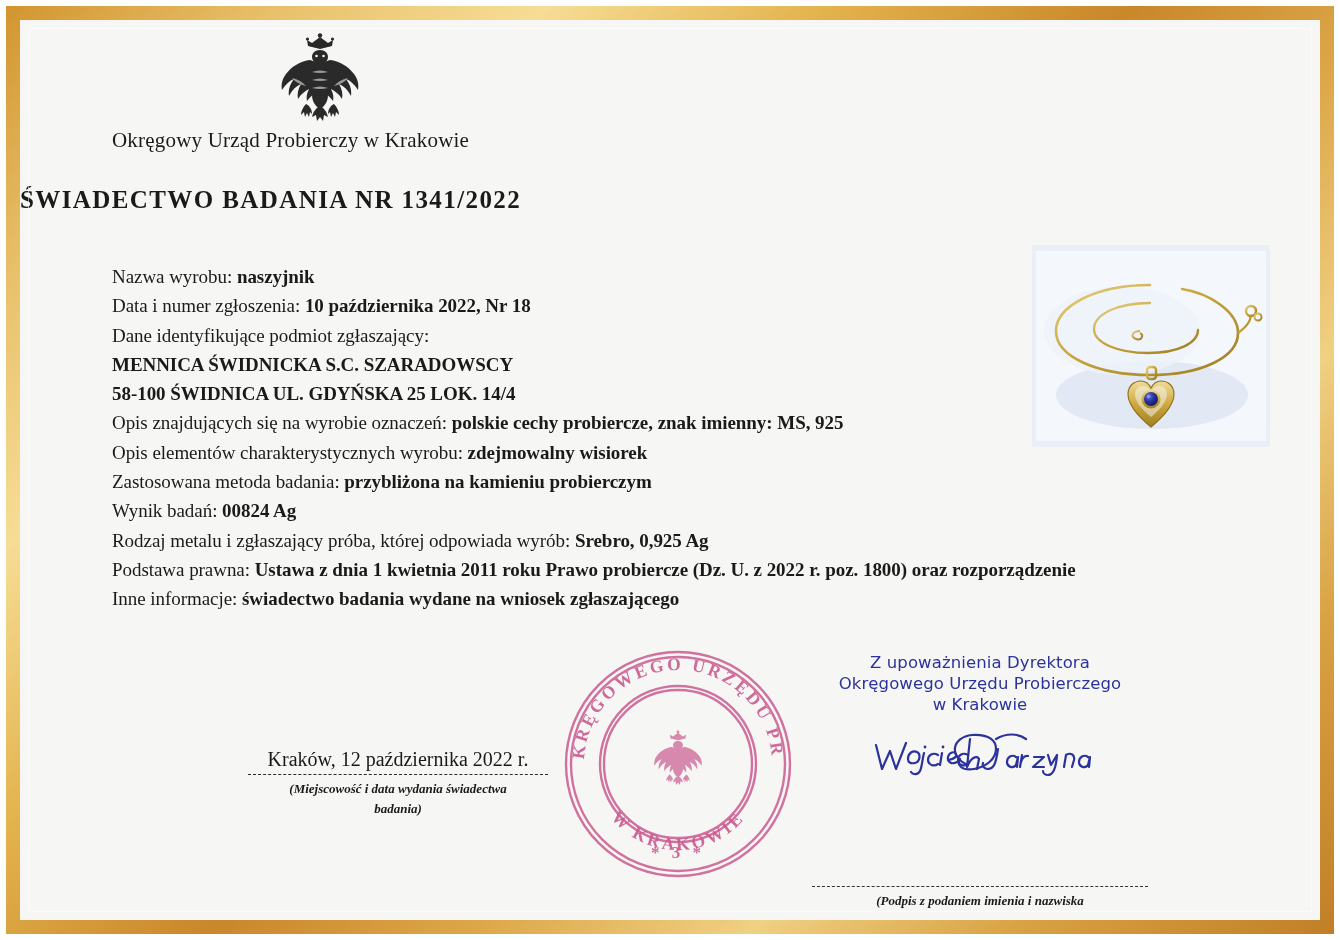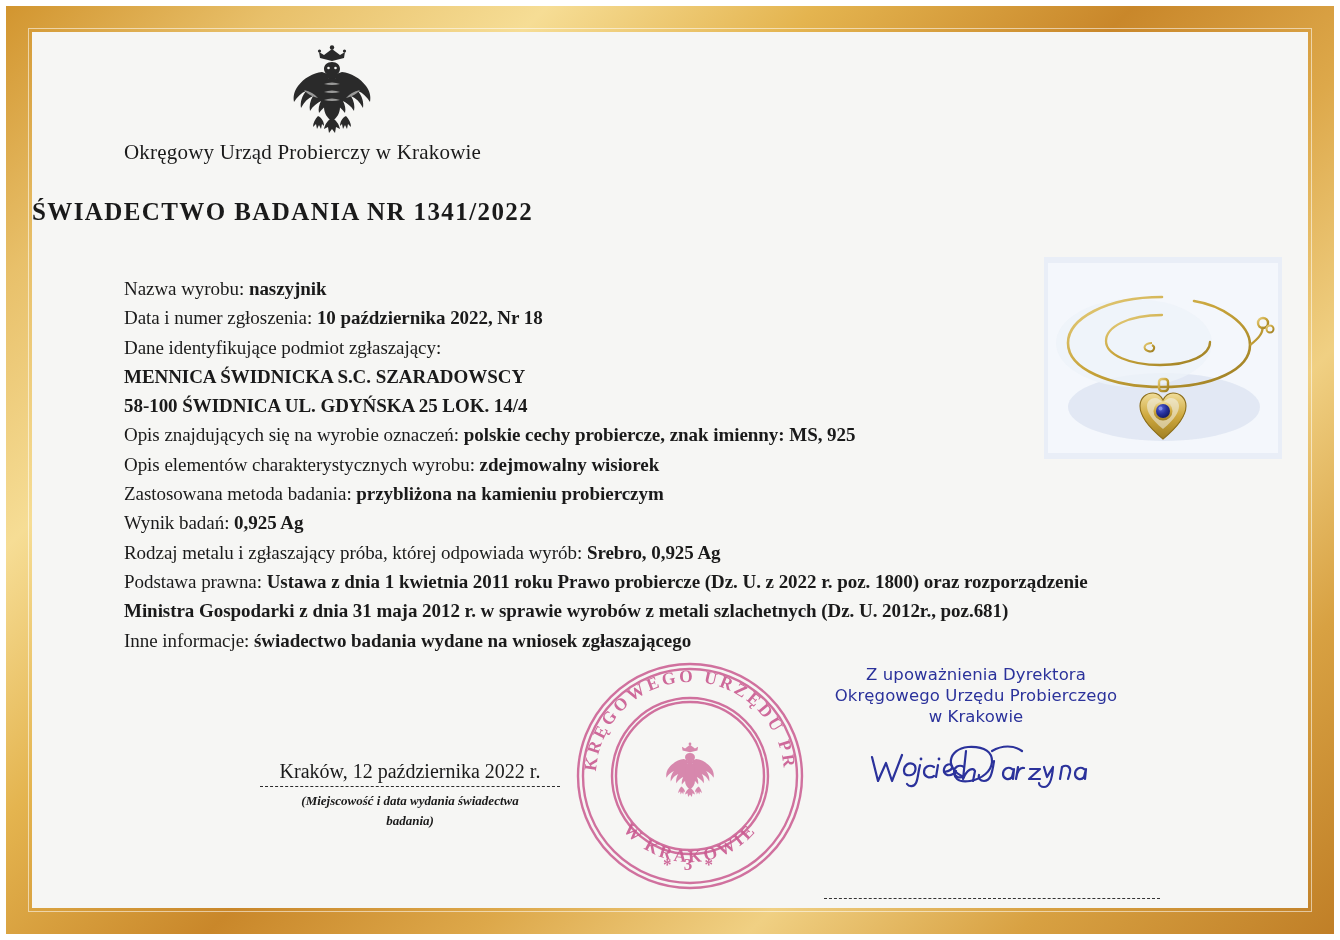--- a/index.html
+++ b/index.html
@@ -22,21 +22,21 @@
     width: 1340px;
     height: 940px;
     background: #ffffff;
   }
   #gold-frame {
     position: absolute;
     left: 6px;
     top: 6px;
     right: 6px;
     bottom: 6px;
-    padding: 26px;
+    padding: 14px;
     box-sizing: border-box;
     background:
       linear-gradient(135deg,
         #d2952f 0%,
         #e8c06a 12%,
         #f6dd95 24%,
         #e4b44f 36%,
         #c9872a 50%,
         #dda84a 62%,
         #f0d083 74%,
@@ -125,21 +125,21 @@
     left: 540px;
     top: 626px;
     width: 236px;
     height: 236px;
     opacity: 0.82;
   }
   #round-stamp svg { display: block; width: 100%; height: 100%; }
 
   #blue-stamp {
     position: absolute;
-    left: 784px;
+    left: 800px;
     top: 632px;
     width: 320px;
     text-align: center;
     color: #2b329b;
     font-family: "DejaVu Sans", "Liberation Sans", sans-serif;
   }
   #blue-stamp .bs-line {
     font-size: 16.5px;
     line-height: 21px;
     letter-spacing: 0.1px;
@@ -291,30 +291,27 @@
         <div class="field-line">
           <span class="field-label">Opis znajdujących się na wyrobie oznaczeń: </span><span class="field-value">polskie cechy probiercze, znak imienny: MS, 925</span>
         </div>
         <div class="field-line">
           <span class="field-label">Opis elementów charakterystycznych wyrobu: </span><span class="field-value">zdejmowalny wisiorek</span>
         </div>
         <div class="field-line">
           <span class="field-label">Zastosowana metoda badania: </span><span class="field-value">przybliżona na kamieniu probierczym</span>
         </div>
         <div class="field-line">
-          <span class="field-label">Wynik badań: </span><span class="field-value">0,925 Ag</span>
+          <span class="field-label">Wynik badań: </span><span class="field-value">00824 Ag</span>
         </div>
         <div class="field-line">
           <span class="field-label">Rodzaj metalu i zgłaszający próba, której odpowiada wyrób: </span><span class="field-value">Srebro, 0,925 Ag</span>
         </div>
         <div class="field-line">
           <span class="field-label">Podstawa prawna: </span><span class="field-value">Ustawa z dnia 1 kwietnia 2011 roku Prawo probiercze (Dz. U. z 2022 r. poz. 1800) oraz rozporządzenie</span>
-        </div>
-        <div class="field-line">
-          <span class="field-label"></span><span class="field-value">Ministra Gospodarki z dnia 31 maja 2012 r. w sprawie wyrobów z metali szlachetnych (Dz. U. 2012r., poz.681)</span>
         </div>
         <div class="field-line">
           <span class="field-label">Inne informacje: </span><span class="field-value">świadectwo badania wydane na wniosek zgłaszającego</span>
         </div>
       </div>
 
       <div id="round-stamp">
         <svg viewBox="0 0 236 236" xmlns="http://www.w3.org/2000/svg">
           <defs>
             <path id="arcTop" d="M 24 118 A 94 94 0 0 1 212 118"></path>

